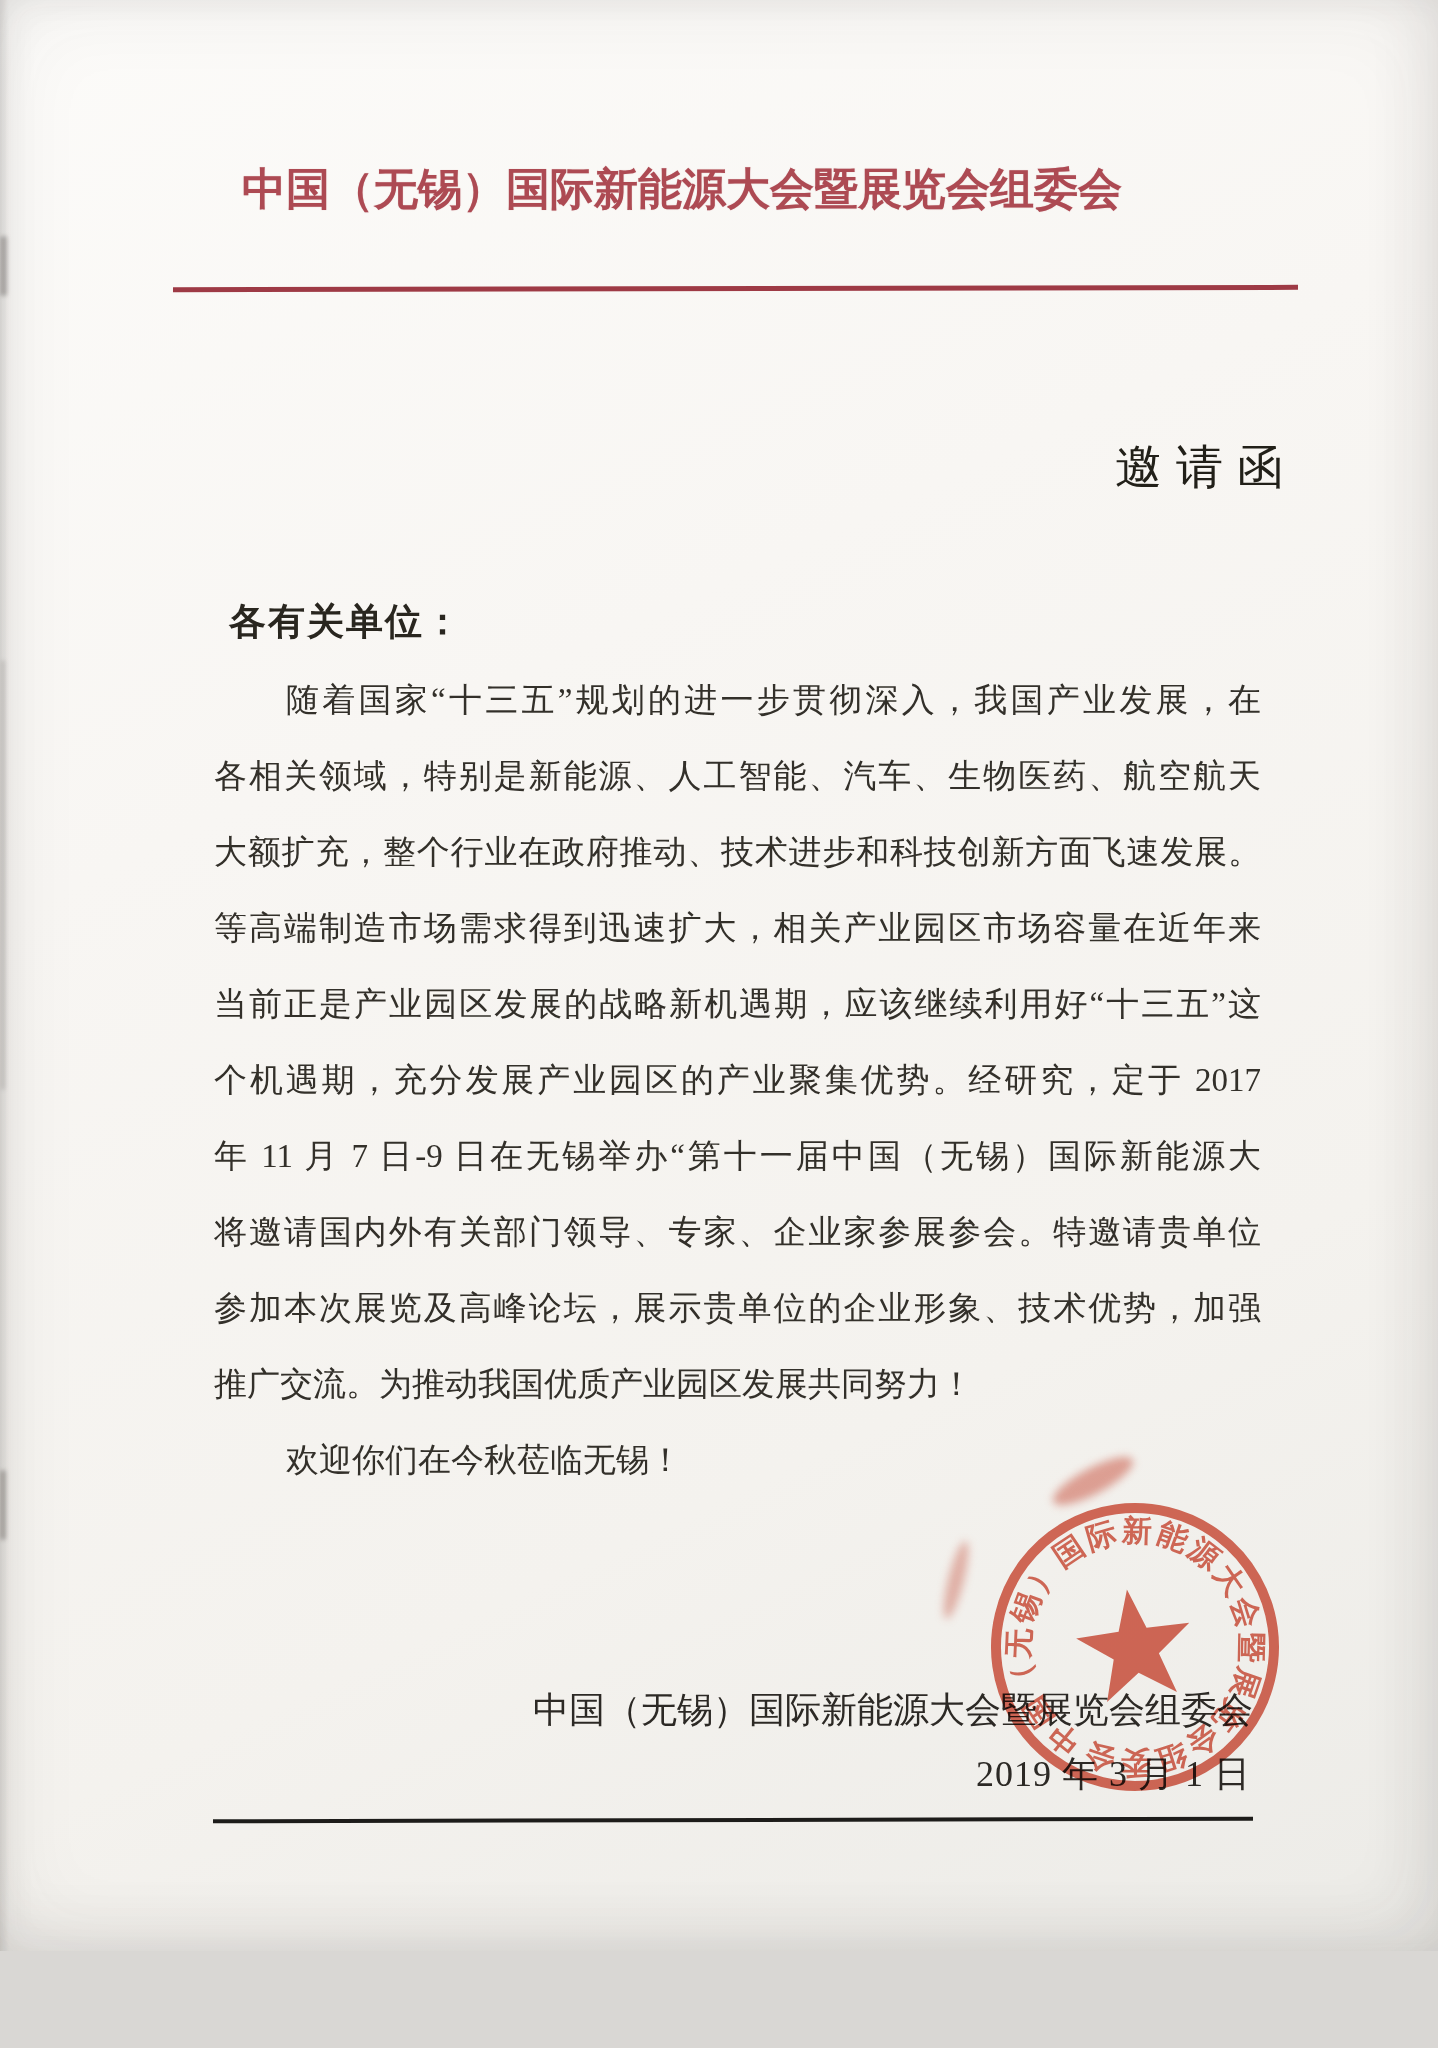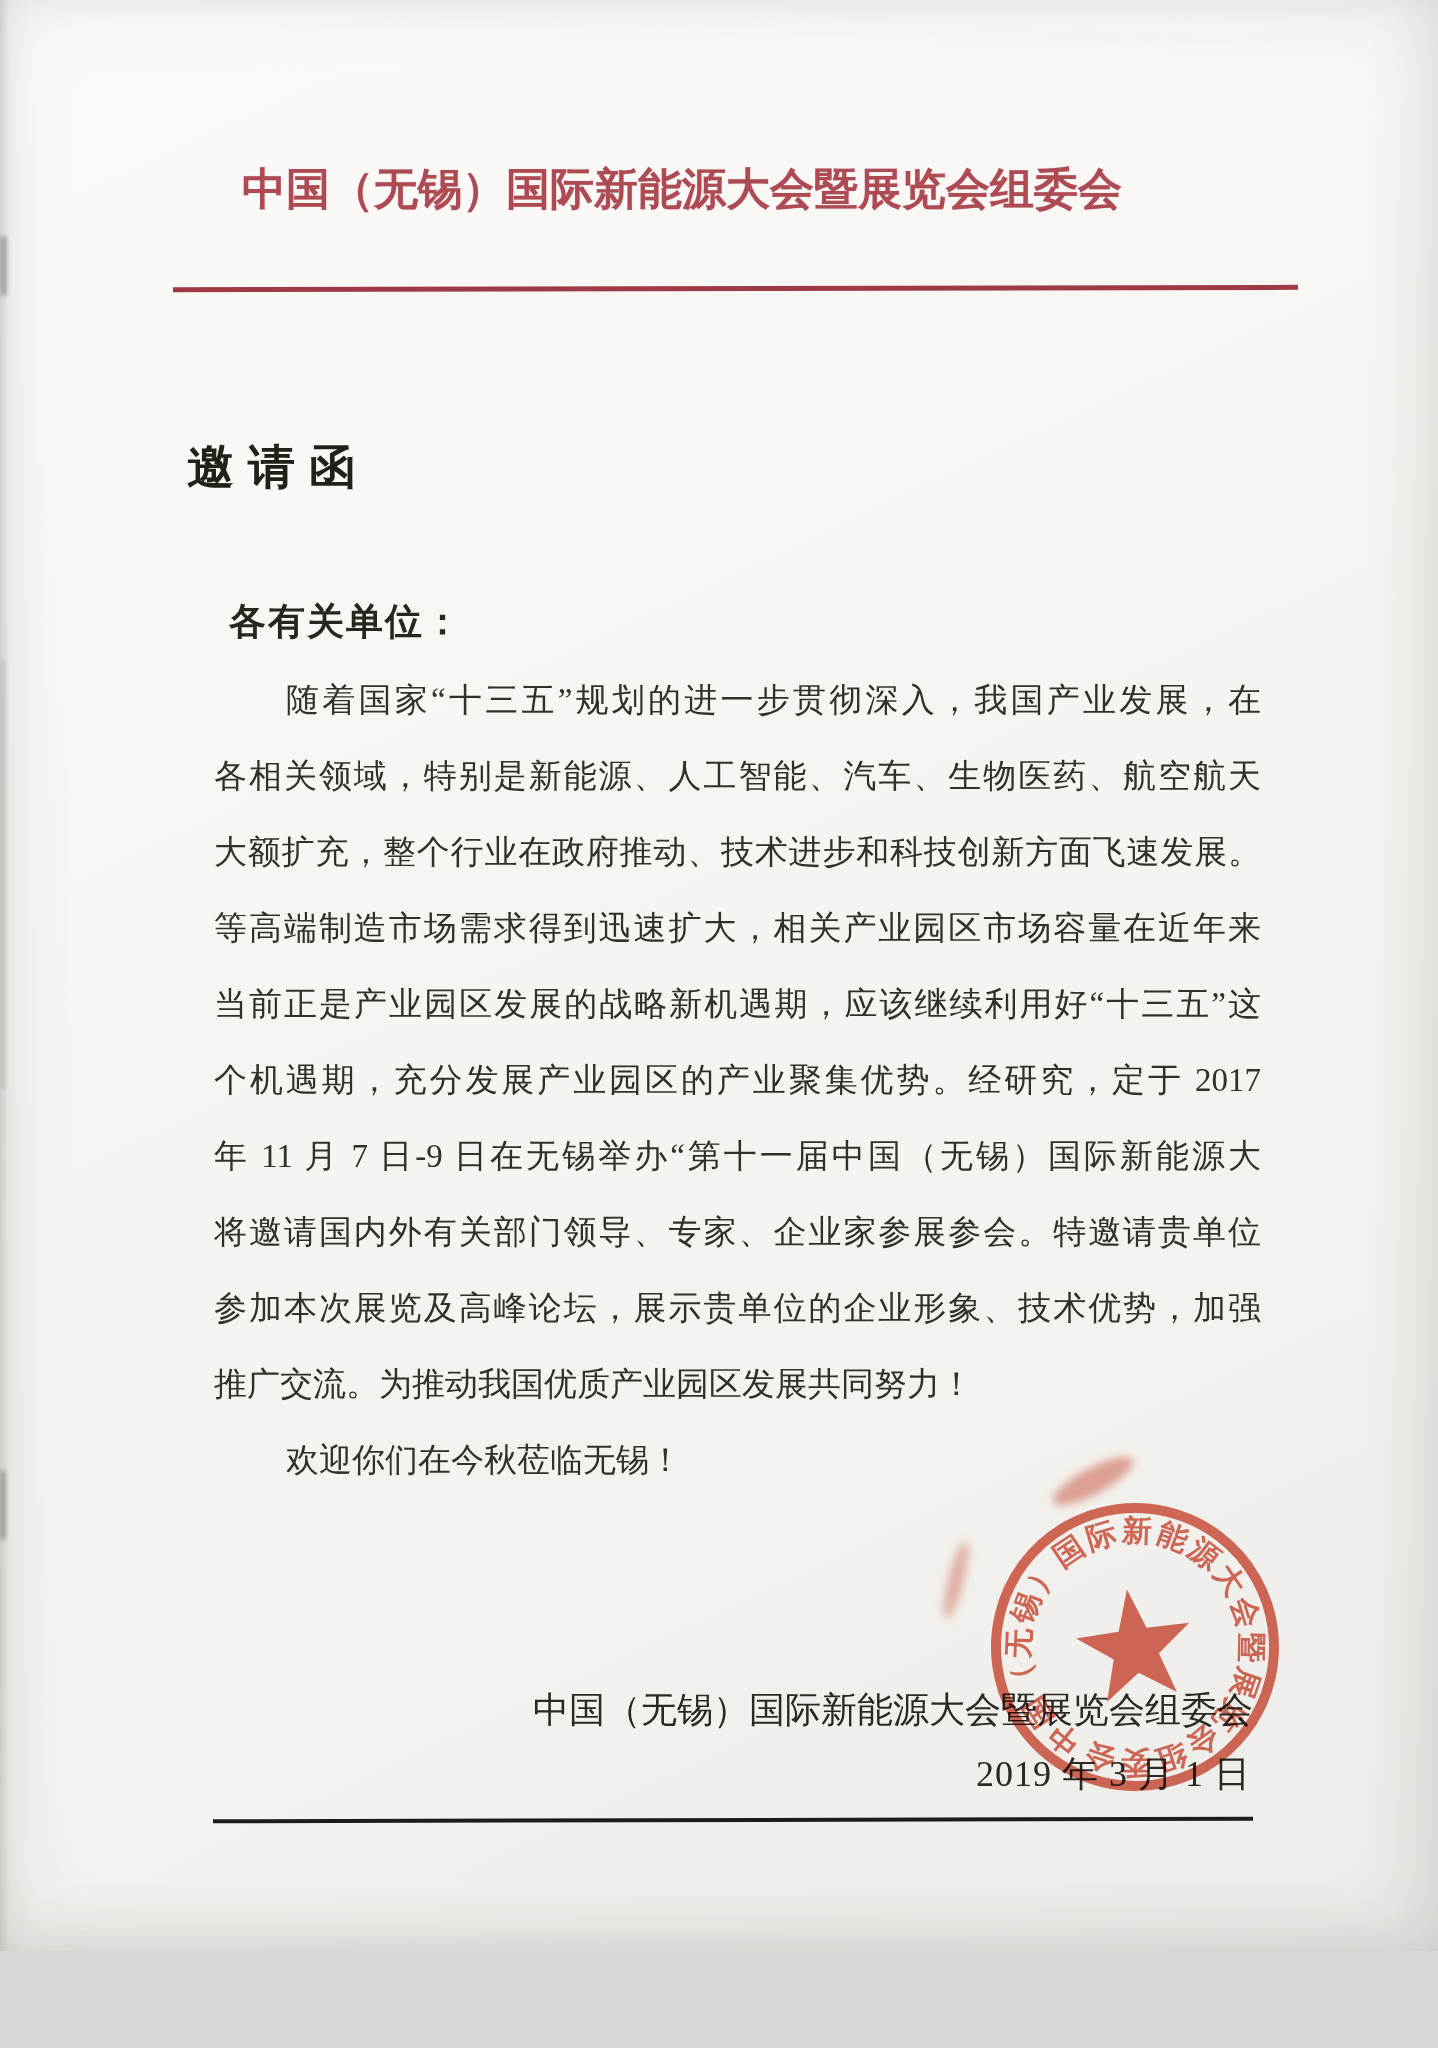--- a/index.html
+++ b/index.html
@@ -31,21 +31,21 @@
     font-size:44px;font-weight:bold;letter-spacing:0px;
     color:#ad4a53;white-space:nowrap;
     text-shadow:0 0 1px rgba(173,74,83,.4);
   }
   .red-rule{
     position:absolute;left:173px;top:286px;width:1125px;height:5px;
     background:#9e3a45;transform:rotate(-0.12deg);
   }
   .doc-title{
     position:absolute;left:173px;top:436px;width:1125px;
-    text-align:left;font-size:47px;font-weight:bold;color:#222019;
+    text-align:right;font-size:47px;font-weight:normal;color:#222019;
     letter-spacing:14px;padding-left:14px;box-sizing:border-box;
   }
   .salutation{
     position:absolute;left:229px;top:597px;
     font-size:37px;font-weight:bold;color:#29261f;letter-spacing:2px;
   }
   .body-block{
     position:absolute;left:214px;top:662px;width:1047px;
     font-size:33px;line-height:76px;color:#33302a;
   }

